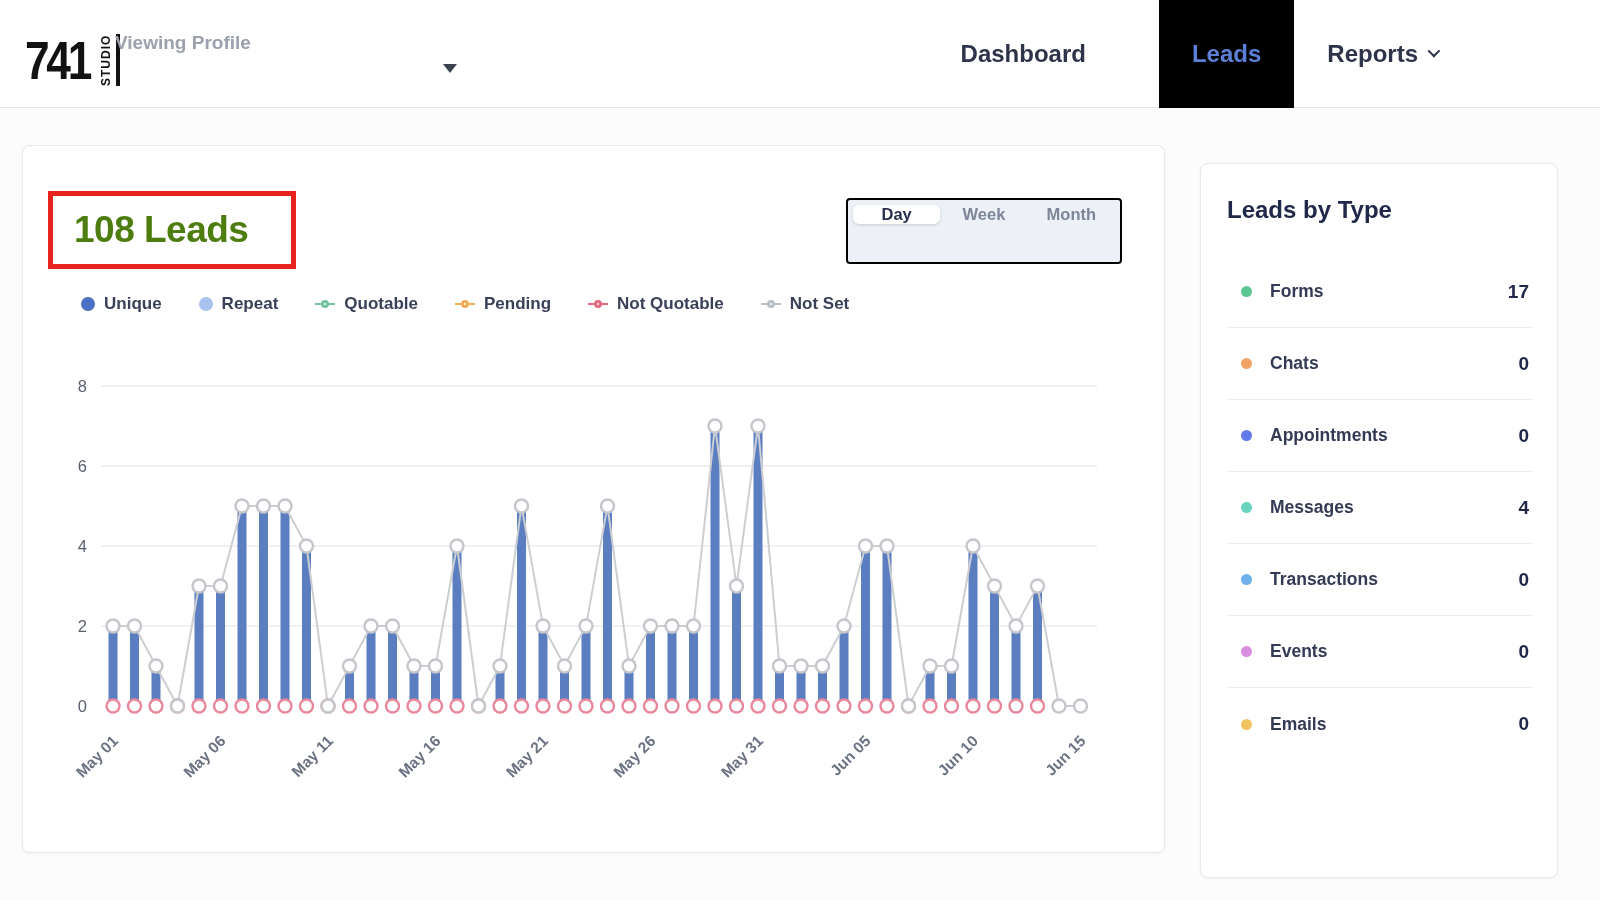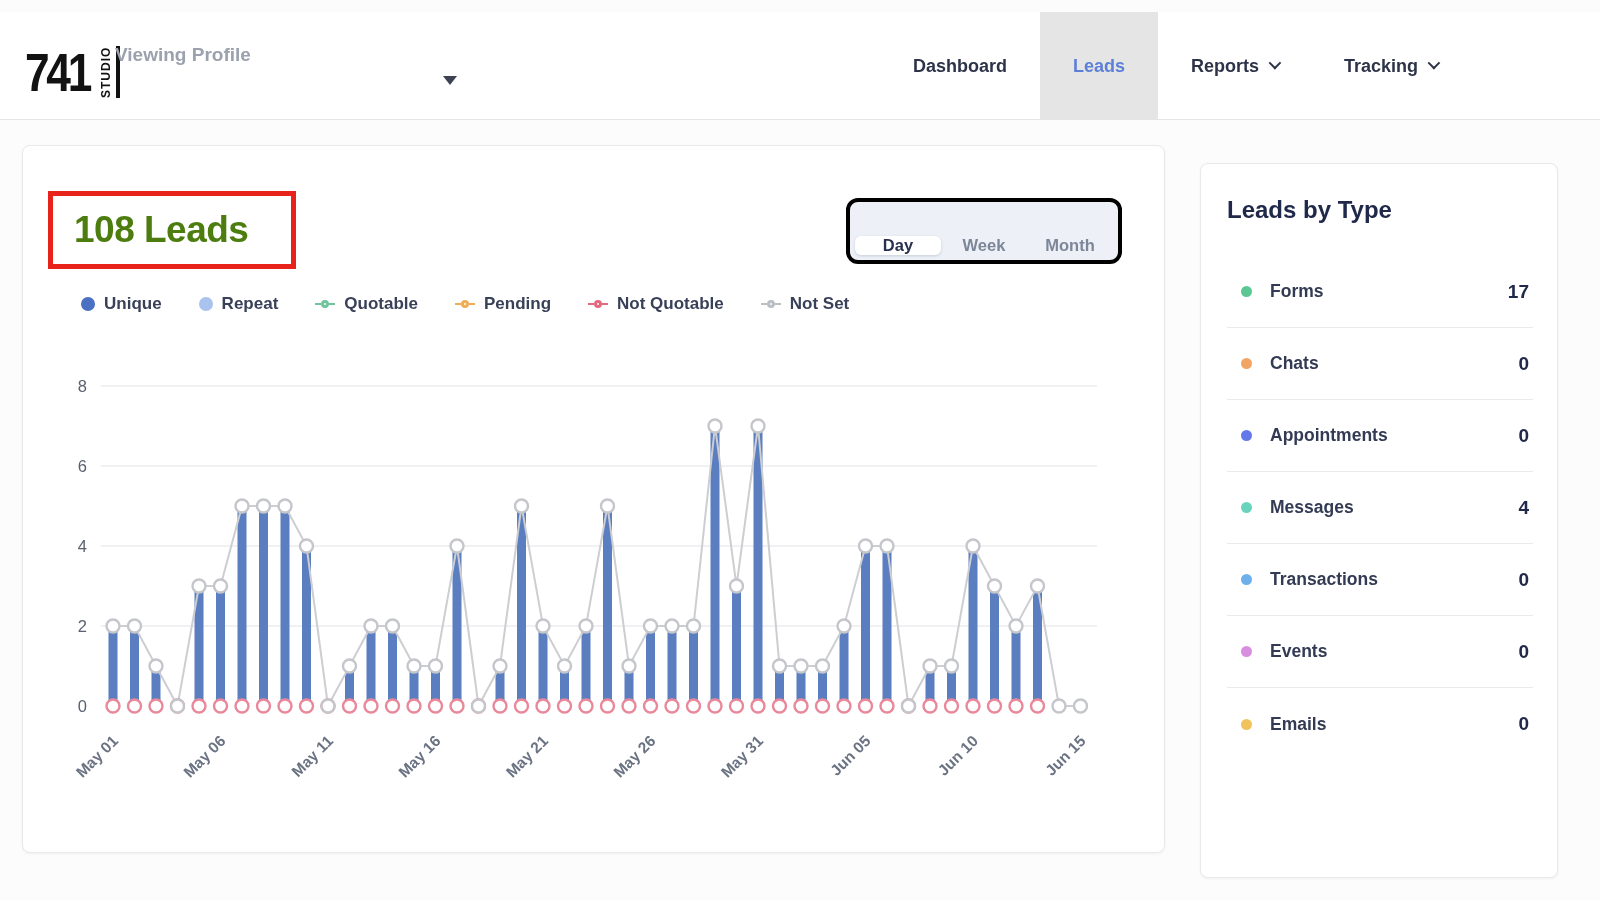--- a/index.html
+++ b/index.html
@@ -1,42 +1,42 @@
 <!DOCTYPE html>
 <html><head>
 <meta charset="utf-8">
 <style>
   * { margin:0; padding:0; box-sizing:border-box; }
   html,body { width:1600px; height:900px; font-family:"Liberation Sans", sans-serif; background:#fcfcfd; overflow:hidden; }
 
   
-  .header { position:absolute; left:0; top:12px; width:1600px; height:108px; background:#ffffff; border-bottom:1px solid #e4e4e8; }
+  .header { position:absolute; left:0; top:0; width:1600px; height:108px; background:#ffffff; border-bottom:1px solid #e4e4e8; }
   .logo { position:absolute; left:25px; top:32px; display:flex; align-items:center; height:56px; }
   .logo-num { font-size:54px; font-weight:900; color:#121212; letter-spacing:-4px; transform:scaleX(.82); transform-origin:left center; line-height:54px; }
   .logo-word { writing-mode:vertical-rl; transform:rotate(180deg); font-size:12px; font-weight:900; letter-spacing:1px; color:#121212; height:52px; text-align:center; margin-left:-4px; }
   .logo-bar { width:4px; height:52px; background:#121212; margin-left:3px; }
   .profile { position:absolute; left:115px; top:32px; }
   .profile-label { font-size:19px; color:#9ba1ad; font-weight:700; }
   .profile-name { font-size:21px; color:#4e5565; font-weight:700; margin-top:5px; letter-spacing:.2px; }
   .profile-caret { position:absolute; left:443px; top:64px; width:0; height:0; border-left:7px solid transparent; border-right:7px solid transparent; border-top:9px solid #3c4252; cursor:pointer; }
   .nav { position:absolute; right:130px; top:0; height:108px; display:flex; align-items:stretch; }
-  .nav-item { display:flex; align-items:center; padding:0 33px; font-size:18px; font-weight:700; color:#2d3449; text-decoration:none; cursor:pointer; }
-  .nav-item.active { background:#e5e5e5; color:#5c80d8; }
+  .nav-item { display:flex; align-items:center; padding:0 33px; font-size:24px; font-weight:700; color:#2d3449; text-decoration:none; cursor:pointer; }
+  .nav-item.active { background:#000000; color:#5c80d8;margin-left:40px; }
   .chev { display:inline-block; width:9px; height:9px; border-right:2.5px solid #2d3449; border-bottom:2.5px solid #2d3449; transform:rotate(45deg) translateY(-2px); margin-left:10px; margin-top:-4px; }
 
   
   .card { position:absolute; background:#ffffff; border:1px solid #e9e9ec; border-radius:8px; box-shadow:0 1px 3px rgba(20,20,40,.05); }
   .card-main { left:22px; top:145px; width:1143px; height:708px; }
   .card-side { left:1200px; top:163px; width:358px; height:715px; }
 
   
   .annot-box { position:absolute; left:25px; top:45px; width:248px; height:78px; border:5px solid #e8231c; display:flex; align-items:center; }
   .big-title { font-size:37px; font-weight:800; color:#4d7c0f; letter-spacing:-.5px; padding-left:21px; white-space:nowrap; }
 
-  .toggle { position:absolute; left:823px; top:52px; width:276px; height:66px; background:#edf1f7; border:4px solid #000000; border-radius:12px; display:flex; align-items:flex-end; padding:5px; }
+  .toggle { position:absolute; left:823px; top:52px; width:276px; height:66px; background:#edf1f7; border:2px solid #000000; border-radius:4px; display:flex; align-items:flex-start; padding:5px; }
   .toggle button { flex:1; border:none; background:transparent; font-family:inherit; font-size:16.5px; font-weight:700; color:#7c8698; border-radius:6px; cursor:pointer; }
   .toggle button.active { background:#ffffff; color:#28304e; box-shadow:0 1px 3px rgba(30,40,70,.18); }
 
   
   .legend { position:absolute; left:58px; top:148px; display:flex; align-items:center; gap:37px; }
   .lg-item { display:flex; align-items:center; gap:9px; font-size:17px; font-weight:700; color:#394159; }
   .lg-dot { width:14px; height:14px; border-radius:50%; background:var(--c,#888); }
   .lg-line { display:flex; align-items:center; }
   .lg-line .stub { width:6px; height:2.5px; background:var(--c,#888); }
   .lg-line .ring { width:8px; height:8px; border:3px solid var(--c,#888); border-radius:50%; background:#fff; }
@@ -72,24 +72,20 @@
 
   <div class="nav">
     <a class="nav-item">
         <span>Dashboard</span>
       </a>
     <a class="nav-item active">
         <span>Leads</span>
       </a>
     <a class="nav-item">
         <span>Reports</span>
-        <span class="chev"></span>
-      </a>
-    <a class="nav-item">
-        <span>Tracking</span>
         <span class="chev"></span>
       </a>
   </div>
 </div>
 
 <div class="card card-main">
 
   <div class="annot-box">
     <div class="big-title">108 Leads</div>
   </div>

